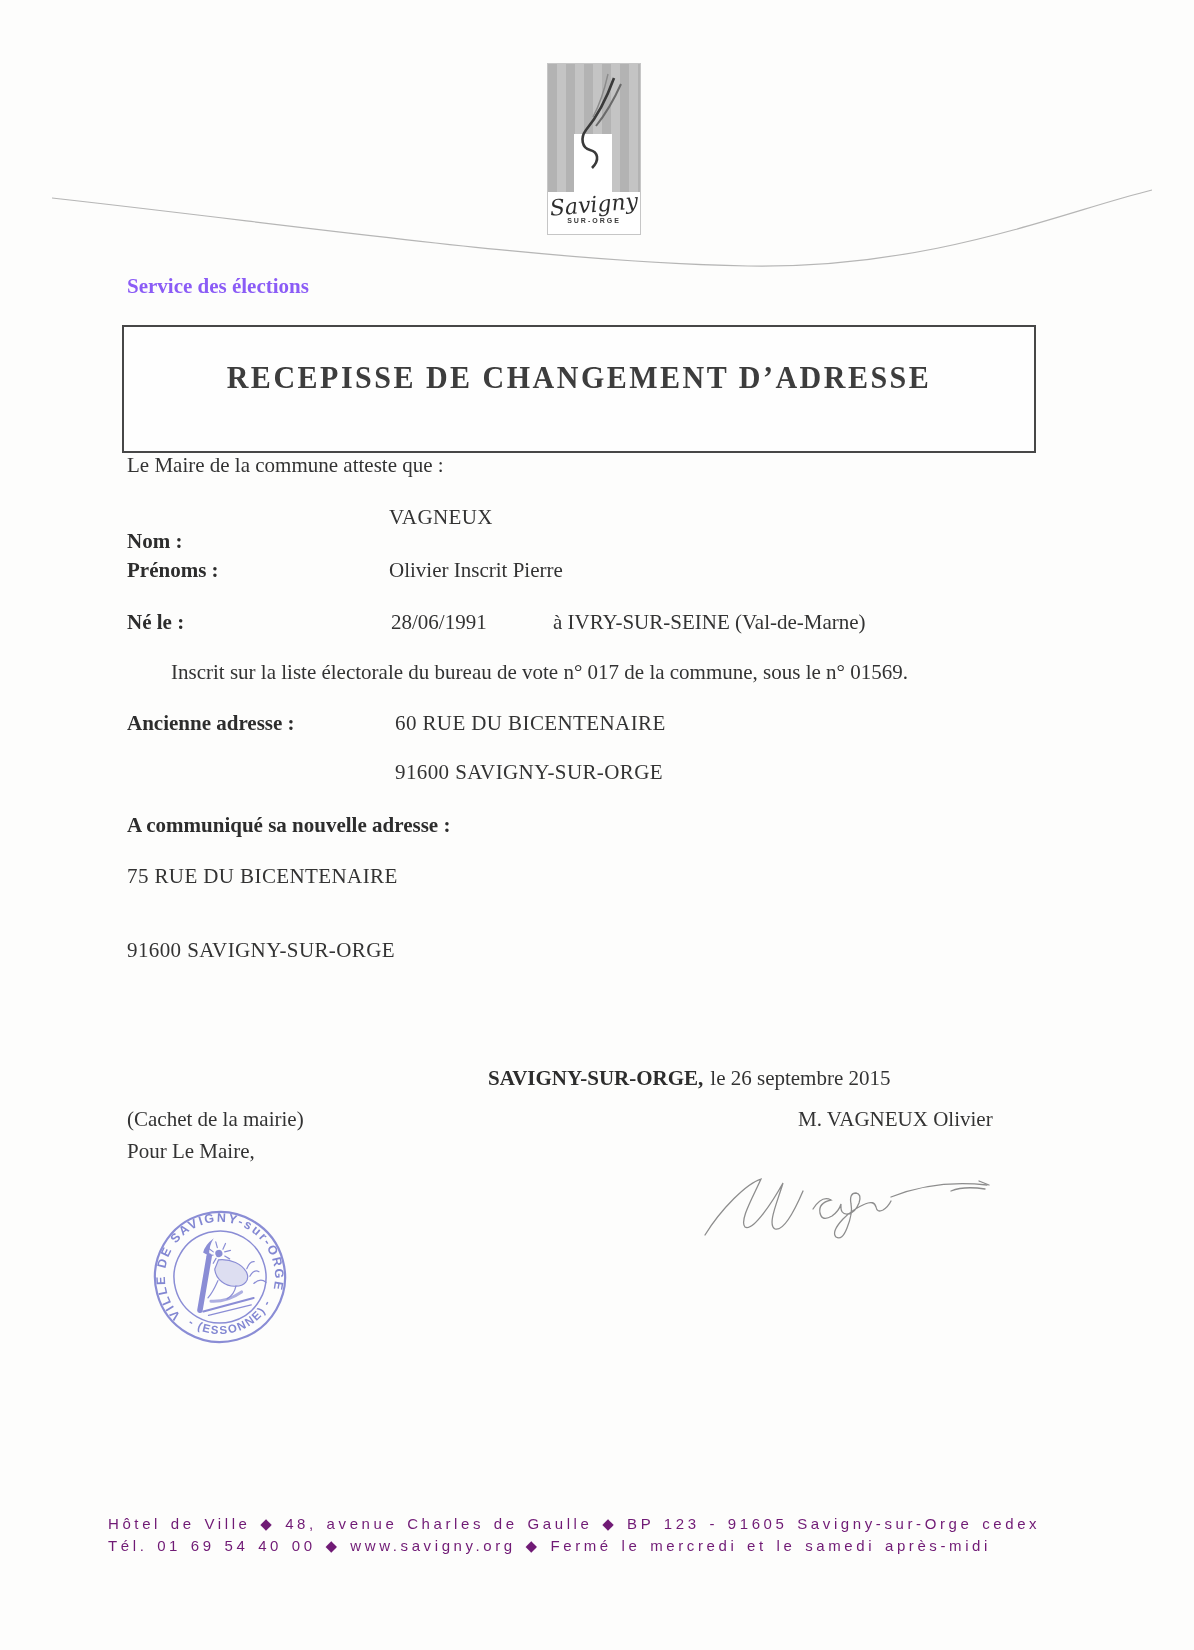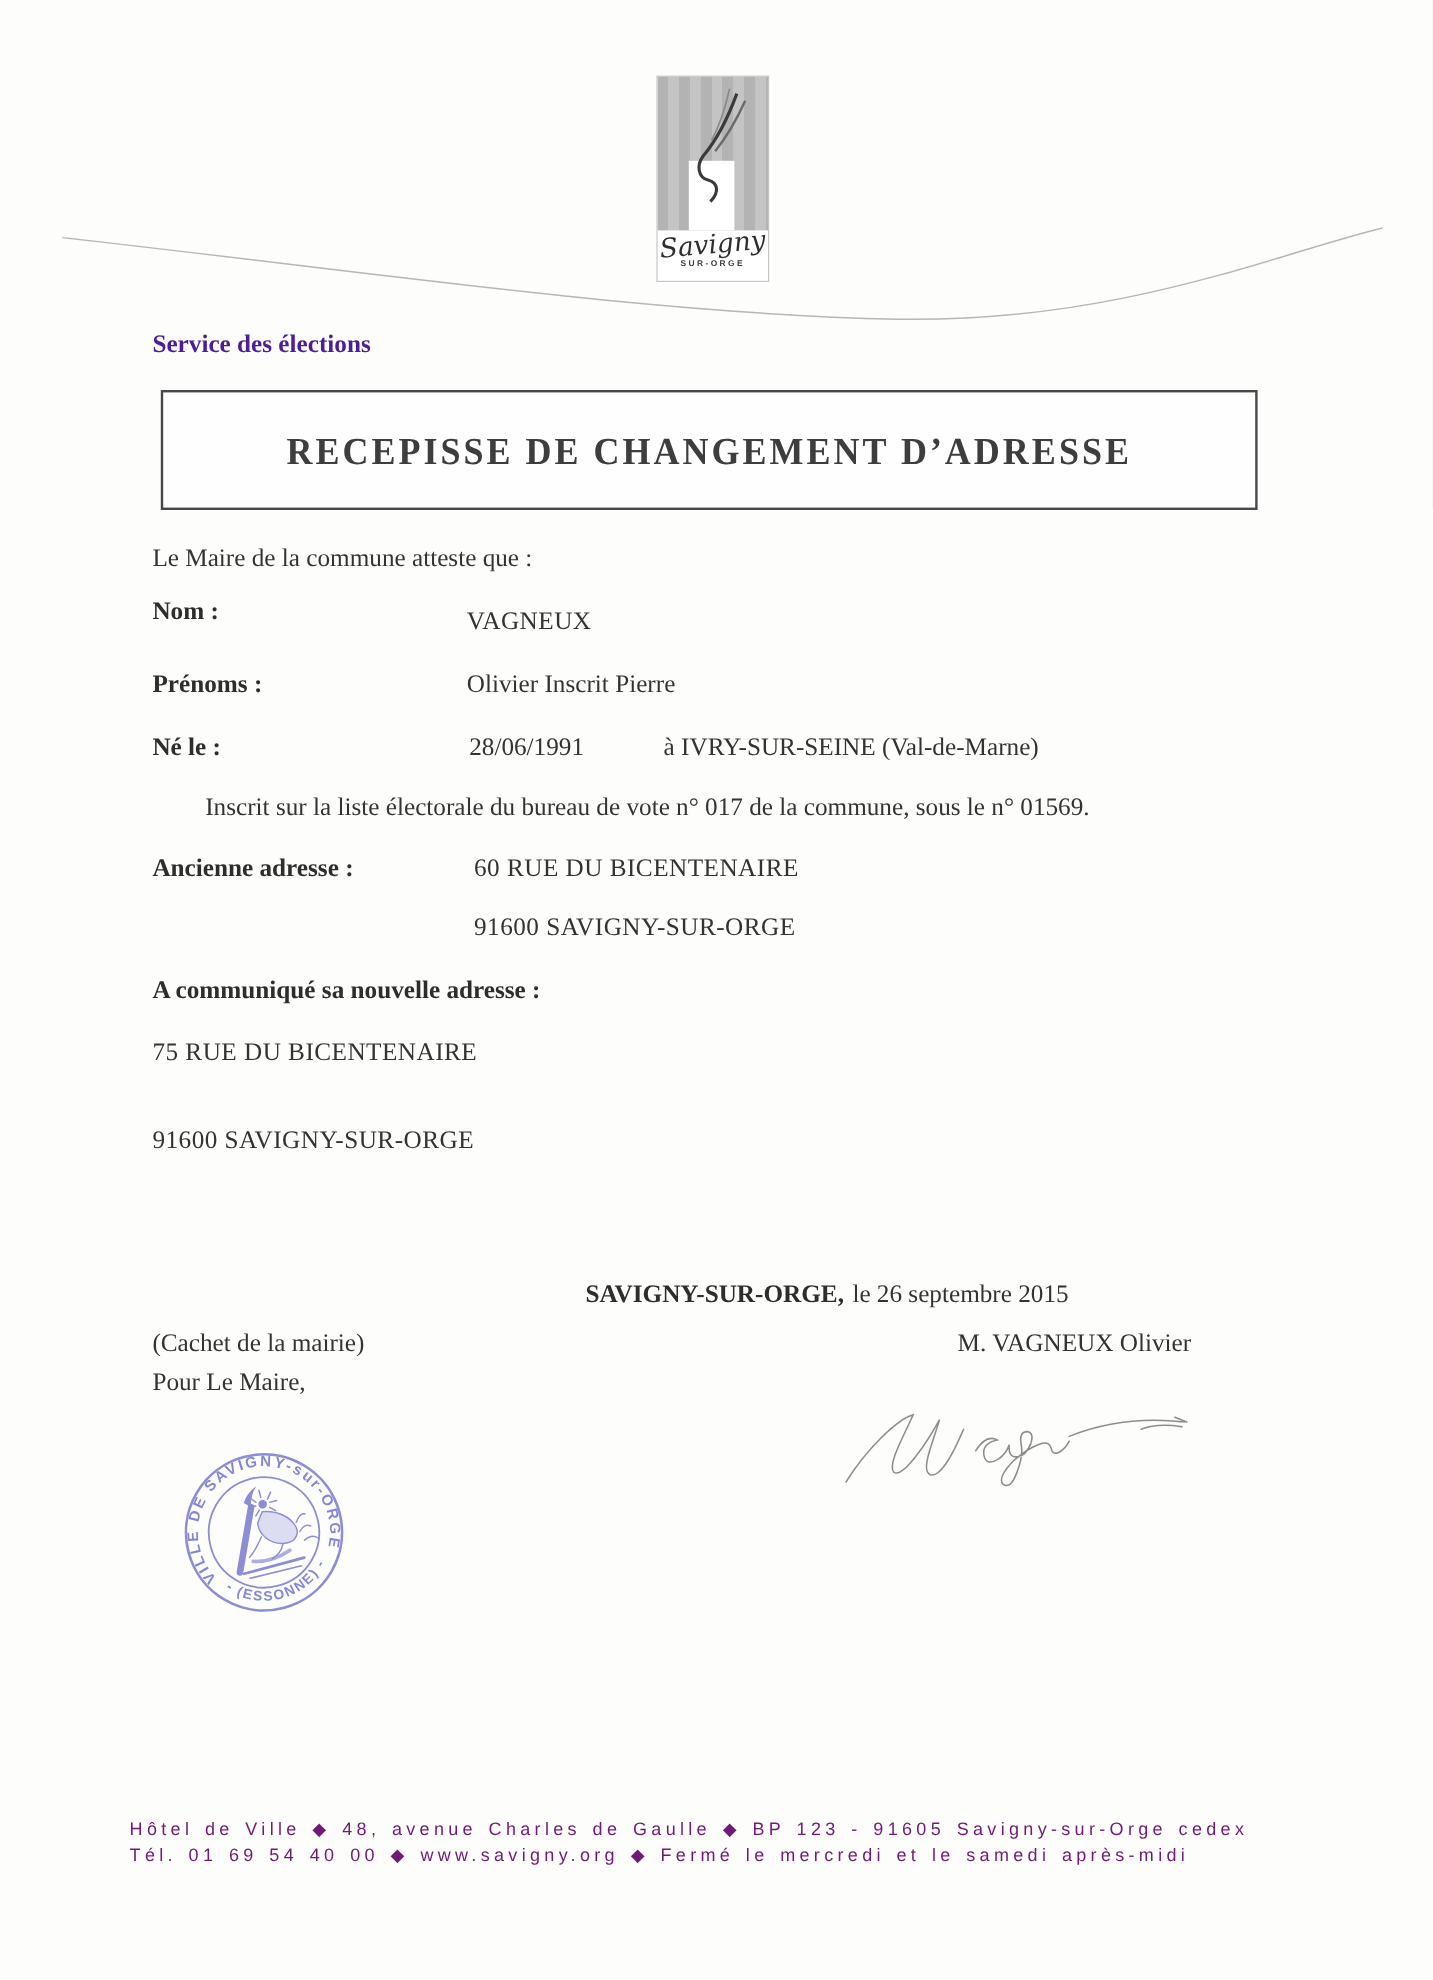--- a/index.html
+++ b/index.html
@@ -6,24 +6,24 @@
   .page{
     position:relative;width:1194px;height:1650px;margin:0 auto;
     background:#fdfdfc;overflow:hidden;
     font-family:"Liberation Serif", serif;color:#2e2e2e;
   }
   .t{position:absolute;font-family:"Liberation Serif", serif;font-size:21px;color:#333;
      white-space:nowrap;line-height:26px;}
   .b{font-weight:bold;color:#2d2d2d;}
   .caps{letter-spacing:0.4px;}
   
-  .service{position:absolute;left:127px;top:274px;font-size:21px;font-weight:bold;color:#4c1d95;}
+  .service{position:absolute;left:127px;top:274px;font-size:21px;font-weight:bold;color:#8b5cf6;}
   .titlebox{
-    position:absolute;left:122px;top:325px;width:914px;height:100px;
-    border:2px solid #474747;background:#fefefe;box-sizing:border-box;margin-left:12px;
+    position:absolute;left:122px;top:325px;width:914px;height:128px;
+    border:2px solid #474747;background:#fefefe;box-sizing:border-box;
   }
   .titlebox .title{
     position:absolute;left:0;top:33px;width:100%;text-align:center;
     font-weight:bold;font-size:30px;letter-spacing:2.5px;color:#3d3d3d;
     transform:scaleY(1.06);
   }
   
   .logo{position:absolute;left:547px;top:63px;width:92px;height:170px;
         border:1px solid #c6c6c6;background:#fff;}
   .logo .gray{position:absolute;left:0;top:0;width:92px;height:128px;
@@ -63,21 +63,21 @@
   </div>
 
   <div class="service">Service des élections</div>
 
   <div class="titlebox">
     <div class="title">RECEPISSE DE CHANGEMENT D’ADRESSE</div>
   </div>
 
   <div class="t" style="left:127px;top:452px;">Le Maire de la commune atteste que :</div>
 
-  <div class="t b" style="left:127px;top:496px;">Nom :</div>
+  <div class="t b" style="left:127px;top:528px;">Nom :</div>
   <div class="t caps" style="left:389px;top:504px;">VAGNEUX</div>
 
   <div class="t b" style="left:127px;top:557px;">Prénoms :</div>
   <div class="t" style="left:389px;top:557px;">Olivier Inscrit Pierre</div>
 
   <div class="t b" style="left:127px;top:609px;">Né le :</div>
   <div class="t" style="left:391px;top:609px;">28/06/1991</div>
   <div class="t" style="left:553px;top:609px;">à IVRY-SUR-SEINE (Val-de-Marne)</div>
 
   <div class="t" style="left:127px;top:659px;margin-left:44px;">Inscrit sur la liste électorale du bureau de vote n° 017 de la commune, sous le n° 01569.</div>

